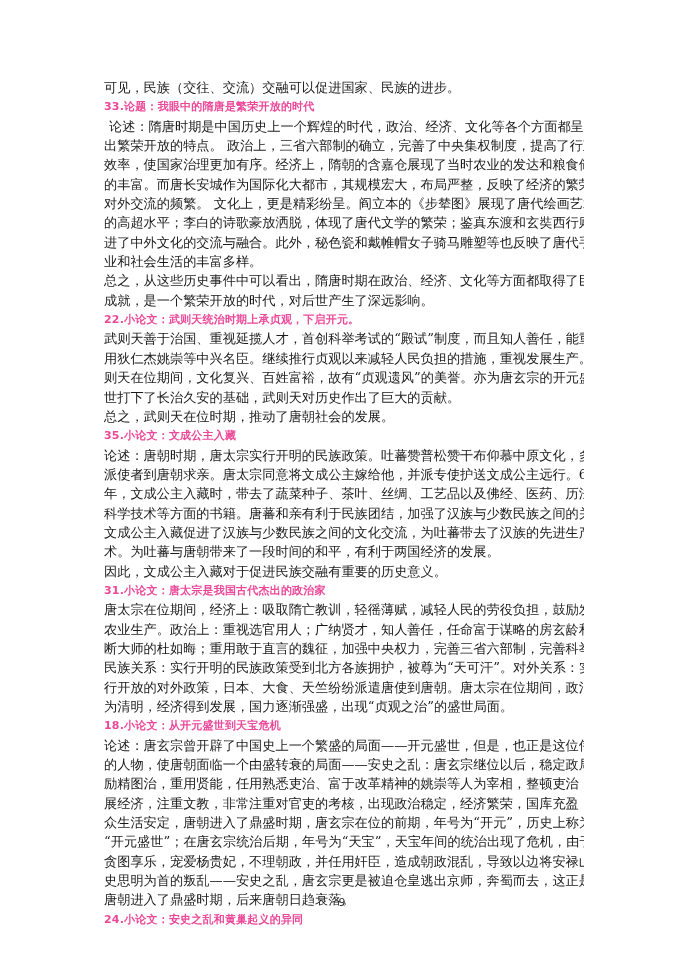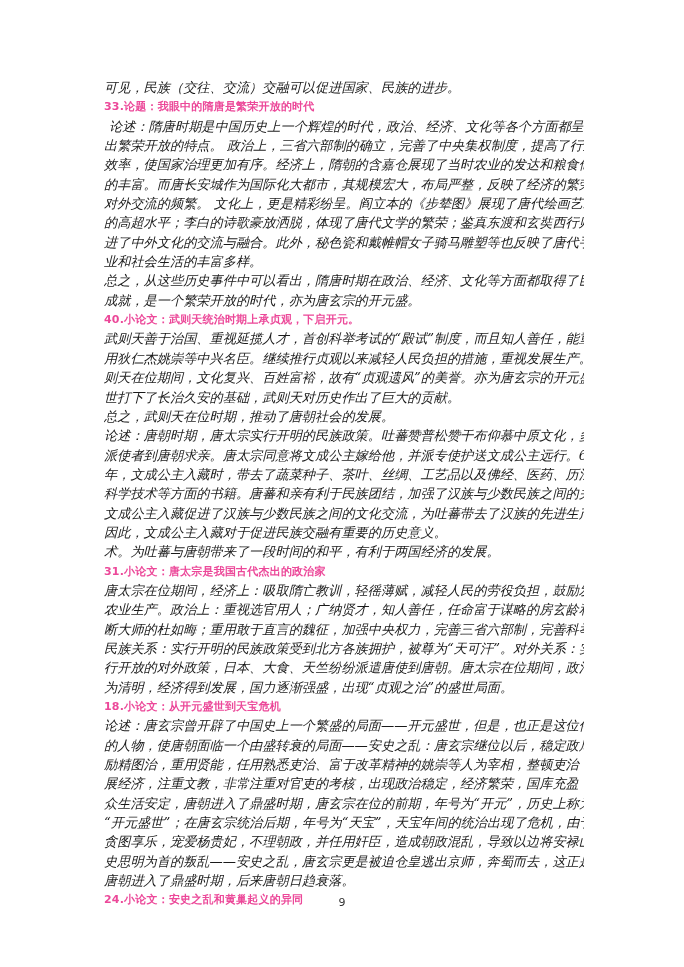--- a/index.html
+++ b/index.html
@@ -3,21 +3,21 @@
 <meta charset="utf-8">
 <style>
   html, body { margin: 0; padding: 0; background: #ffffff; }
   body { width: 684px; height: 967px; position: relative; overflow: hidden; }
   .page {
     position: absolute; left: 104px; top: 78px; width: 480px;
     font-family: "DejaVu Serif", "Liberation Serif", serif;
     font-size: 13.2px; line-height: 19.35px; color: #1a1a1a;
     text-align: justify;
   }
-  .line { white-space: nowrap; overflow: hidden; height: 19.35px; text-align-last: justify; font-style: italic; }
+  .line { white-space: nowrap; overflow: hidden; height: 19.35px; text-align-last: justify; }
   .line.last { text-align-last: left; }
   .heading {
     font-family: "DejaVu Sans", "Liberation Sans", sans-serif;
     font-weight: bold; font-size: 11px; color: #ec4899; height: 19.35px;
     white-space: nowrap; letter-spacing: 0.2px;
   }
   .indent { padding-left: 5px; }
   .page-number {
     position: absolute; left: 0; width: 684px; top: 896px; text-align: center;
     font-family: "DejaVu Sans", "Liberation Sans", sans-serif; font-size: 11px; color: #333;
@@ -31,34 +31,35 @@
     <div class="heading">33.论题：我眼中的隋唐是繁荣开放的时代</div>
     <div class="line indent">论述：隋唐时期是中国历史上一个辉煌的时代，政治、经济、文化等各个方面都呈现</div>
     <div class="line">出繁荣开放的特点。 政治上，三省六部制的确立，完善了中央集权制度，提高了行政</div>
     <div class="line">效率，使国家治理更加有序。经济上，隋朝的含嘉仓展现了当时农业的发达和粮食储备</div>
     <div class="line">的丰富。而唐长安城作为国际化大都市，其规模宏大，布局严整，反映了经济的繁荣和</div>
     <div class="line">对外交流的频繁。 文化上，更是精彩纷呈。阎立本的《步辇图》展现了唐代绘画艺术</div>
     <div class="line">的高超水平；李白的诗歌豪放洒脱，体现了唐代文学的繁荣；鉴真东渡和玄奘西行则促</div>
     <div class="line">进了中外文化的交流与融合。此外，秘色瓷和戴帷帽女子骑马雕塑等也反映了唐代手工</div>
     <div class="line last">业和社会生活的丰富多样。</div>
     <div class="line">总之，从这些历史事件中可以看出，隋唐时期在政治、经济、文化等方面都取得了巨大</div>
-    <div class="line last">成就，是一个繁荣开放的时代，亦为唐玄宗的开元盛。</div>
-    <div class="heading">40.小论文：武则天统治时期上承贞观，下启开元。</div>
+    <div class="line last">成就，是一个繁荣开放的时代，对后世产生了深远影响。</div>
+    <div class="heading">22.小论文：武则天统治时期上承贞观，下启开元。</div>
     <div class="line">武则天善于治国、重视延揽人才，首创科举考试的“殿试”制度，而且知人善任，能重</div>
     <div class="line">用狄仁杰姚崇等中兴名臣。继续推行贞观以来减轻人民负担的措施，重视发展生产。武</div>
     <div class="line">则天在位期间，文化复兴、百姓富裕，故有“贞观遗风”的美誉。亦为唐玄宗的开元盛</div>
     <div class="line last">世打下了长治久安的基础，武则天对历史作出了巨大的贡献。</div>
     <div class="line last">总之，武则天在位时期，推动了唐朝社会的发展。</div>
+    <div class="heading">35.小论文：文成公主入藏</div>
     <div class="line">论述：唐朝时期，唐太宗实行开明的民族政策。吐蕃赞普松赞干布仰慕中原文化，多次</div>
     <div class="line">派使者到唐朝求亲。唐太宗同意将文成公主嫁给他，并派专使护送文成公主远行。641</div>
     <div class="line">年，文成公主入藏时，带去了蔬菜种子、茶叶、丝绸、工艺品以及佛经、医药、历法、</div>
     <div class="line">科学技术等方面的书籍。唐蕃和亲有利于民族团结，加强了汉族与少数民族之间的关系。</div>
     <div class="line">文成公主入藏促进了汉族与少数民族之间的文化交流，为吐蕃带去了汉族的先进生产技</div>
+    <div class="line last">术。为吐蕃与唐朝带来了一段时间的和平，有利于两国经济的发展。</div>
     <div class="line last">因此，文成公主入藏对于促进民族交融有重要的历史意义。</div>
-    <div class="line last">术。为吐蕃与唐朝带来了一段时间的和平，有利于两国经济的发展。</div>
     <div class="heading">31.小论文：唐太宗是我国古代杰出的政治家</div>
     <div class="line">唐太宗在位期间，经济上：吸取隋亡教训，轻徭薄赋，减轻人民的劳役负担，鼓励发展</div>
     <div class="line">农业生产。政治上：重视选官用人；广纳贤才，知人善任，任命富于谋略的房玄龄和善</div>
     <div class="line">断大师的杜如晦；重用敢于直言的魏征，加强中央权力，完善三省六部制，完善科举制，</div>
     <div class="line">民族关系：实行开明的民族政策受到北方各族拥护，被尊为“天可汗”。对外关系：实</div>
     <div class="line">行开放的对外政策，日本、大食、天竺纷纷派遣唐使到唐朝。唐太宗在位期间，政治较</div>
     <div class="line last">为清明，经济得到发展，国力逐渐强盛，出现“贞观之治”的盛世局面。</div>
     <div class="heading">18.小论文：从开元盛世到天宝危机</div>
     <div class="line">论述：唐玄宗曾开辟了中国史上一个繁盛的局面——开元盛世，但是，也正是这位伟大</div>
     <div class="line">的人物，使唐朝面临一个由盛转衰的局面——安史之乱：唐玄宗继位以后，稳定政局，</div>

